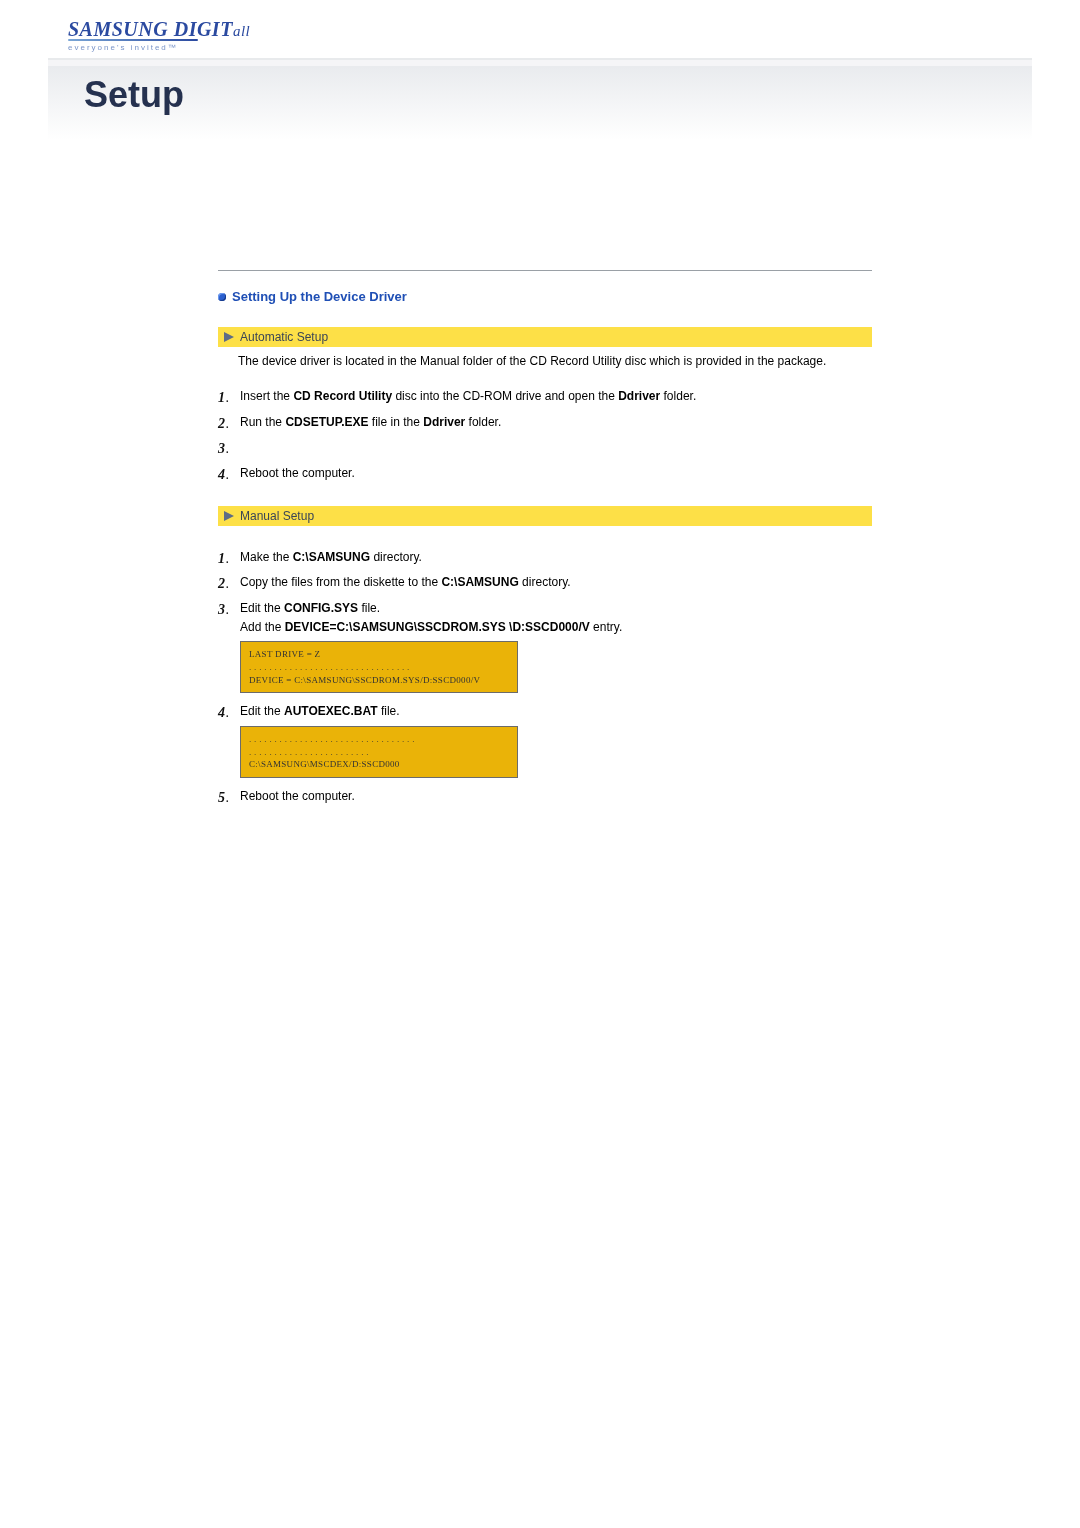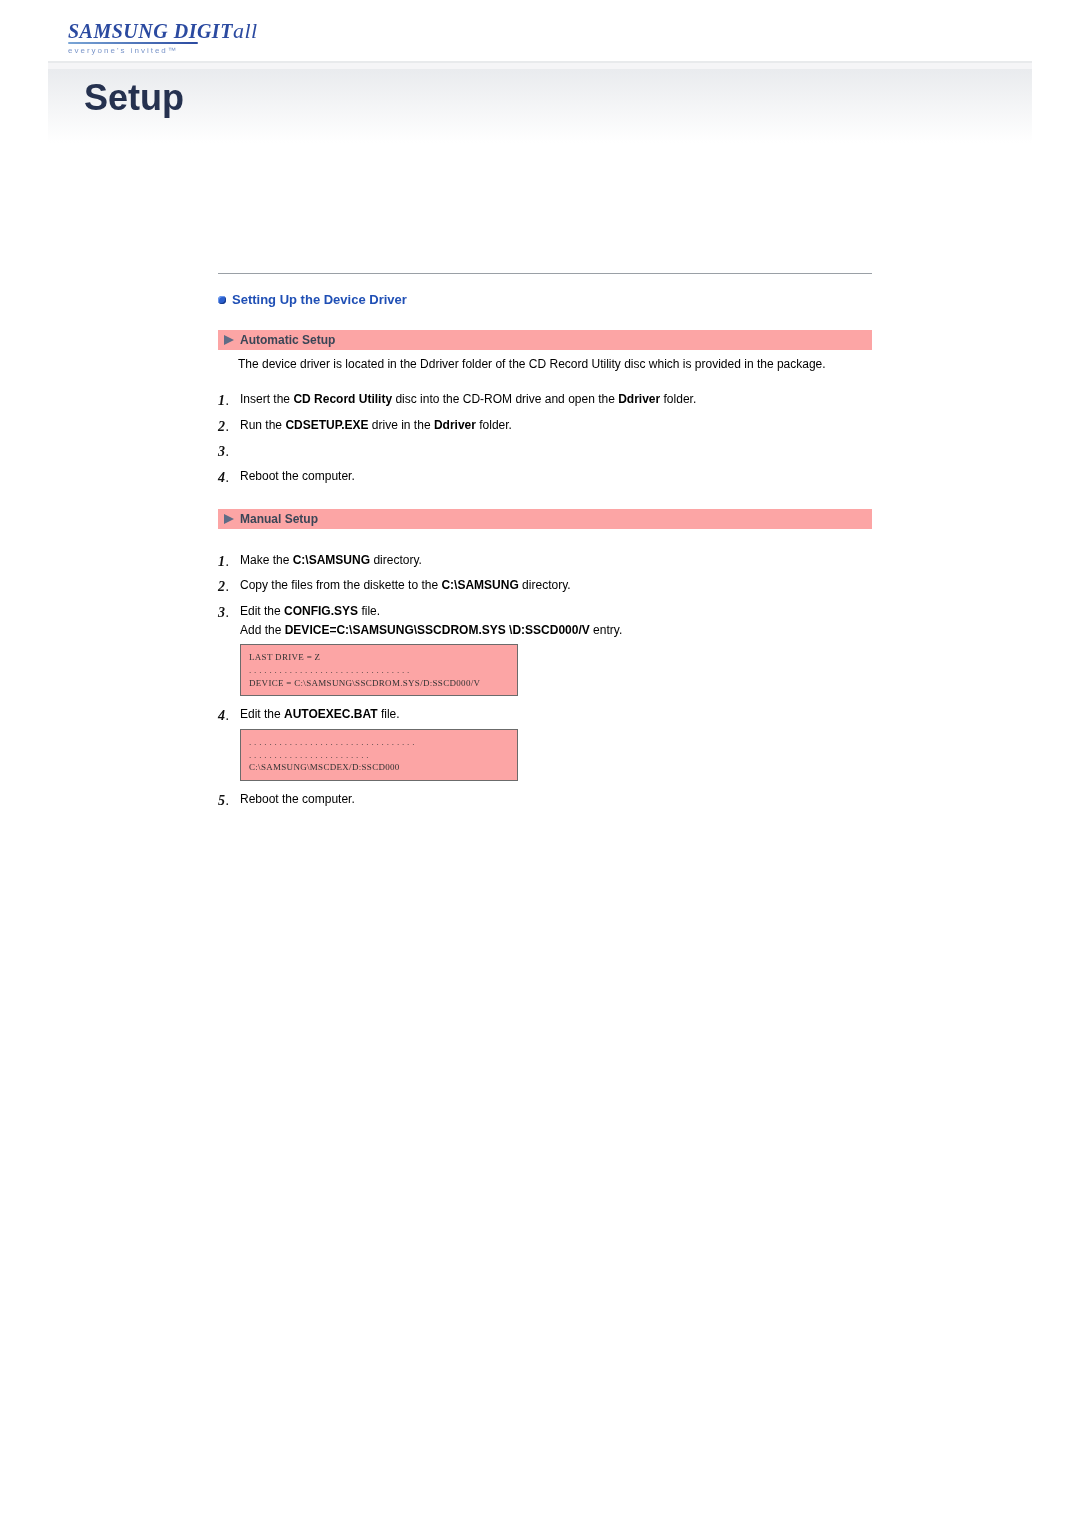--- a/index.html
+++ b/index.html
@@ -28,21 +28,21 @@
     font-style: italic;
     letter-spacing: 0.5px;
   }
   .logo .brand-top .digit {
     font-weight: bold;
   }
   .logo .brand-top .all {
     font-style: italic;
     font-family: 'Brush Script MT', cursive;
     font-weight: normal;
-    font-size: 22px;
+    font-size: 15px;
   }
   .logo .underline {
     width: 130px;
     height: 2px;
     background: linear-gradient(to right, #7aa6d6, #2b4aa0);
     margin-top: -2px;
     border-radius: 2px;
   }
   .logo .tagline {
     font-size: 8px;
@@ -87,23 +87,23 @@
     display: inline-block;
     width: 8px;
     height: 8px;
     border-radius: 50%;
     background: #2b5fce;
     box-shadow: inset -1px -1px 0 #163a8a, inset 1px 1px 0 #6d9bf0;
     margin-right: 6px;
     vertical-align: 0;
   }
   .sub-header {
-    background: #fca5a5;
+    background: #fde047;
     color: #3a4556;
-    font-weight: bold;
+    font-weight: normal;
     font-size: 12px;
     padding: 3px 6px 3px 6px;
     margin-bottom: 4px;
     position: relative;
   }
   .chev {
     display: inline-block;
     width: 0;
     height: 0;
     border-left: 10px solid #5e6c86;
@@ -148,21 +148,21 @@
     font-size: 12px;
     color: #000;
   }
   .step .body .line2 {
     margin-top: 2px;
   }
   .codebox {
     margin-top: 6px;
     margin-bottom: 4px;
     border: 1px solid #6b6b6b;
-    background: #fca5a5;
+    background: #eab308;
     width: 260px;
     padding: 6px 8px;
     font-family: 'Times New Roman', serif;
     font-size: 9px;
     color: #333;
     letter-spacing: 0.3px;
     line-height: 1.4;
     white-space: pre-line;
   }
   b { font-weight: bold; }
@@ -189,33 +189,33 @@
   <div class="content">
     <hr class="divider">
 
     <div class="section-title">
       <span class="bullet-blue"></span><span>Setting Up the Device Driver</span>
     </div>
 
     <div class="sub-header">
       <span class="chev"></span><span>Automatic Setup</span>
     </div>
-    <div class="intro">The device driver is located in the Ddriver folder of the CD Record Utility disc which is provided in the package.</div>
+    <div class="intro">The device driver is located in the Manual folder of the CD Record Utility disc which is provided in the package.</div>
 
     <div class="steps">
       <div class="step">
         <div class="num"><span>1</span><span class="dot">.</span></div>
         <div class="body">
           <span>Insert the </span><b>CD Record Utility</b><span> disc into the CD-ROM drive and open the </span><b>Ddriver</b><span> folder.</span>
         </div>
       </div>
       <div class="step">
         <div class="num"><span>2</span><span class="dot">.</span></div>
         <div class="body">
-          <span>Run the </span><b>CDSETUP.EXE</b><span> drive in the </span><b>Ddriver</b><span> folder.</span>
+          <span>Run the </span><b>CDSETUP.EXE</b><span> file in the </span><b>Ddriver</b><span> folder.</span>
         </div>
       </div>
       <div class="step">
         <div class="num"><span>3</span><span class="dot">.</span></div>
       </div>
       <div class="step">
         <div class="num"><span>4</span><span class="dot">.</span></div>
         <div class="body">
           <span>Reboot the computer.</span>
         </div>

